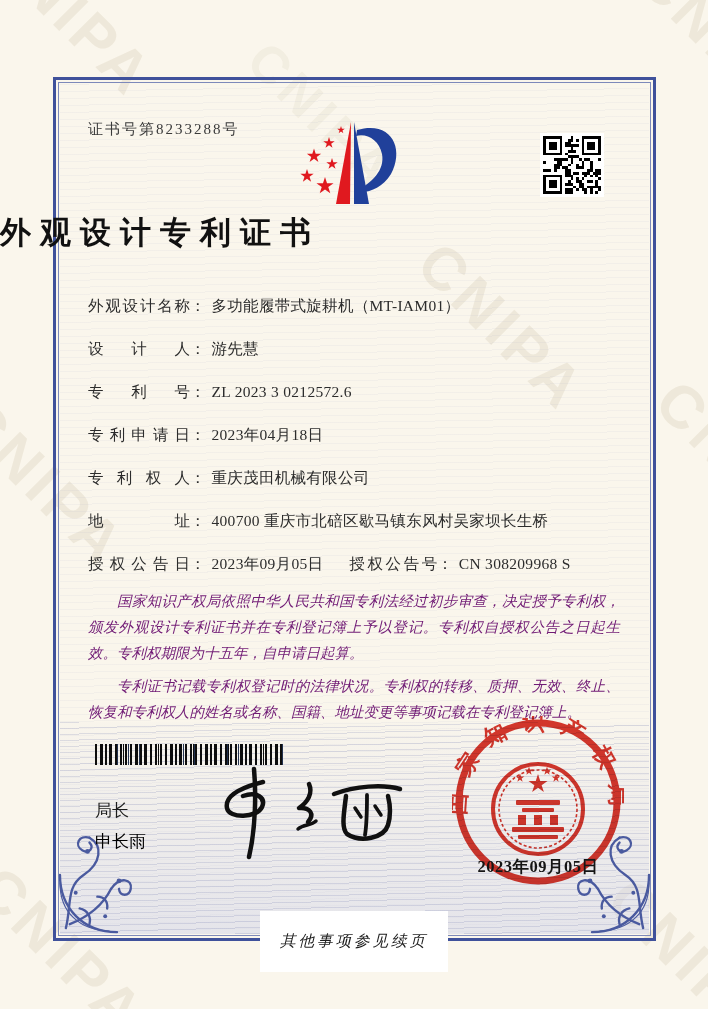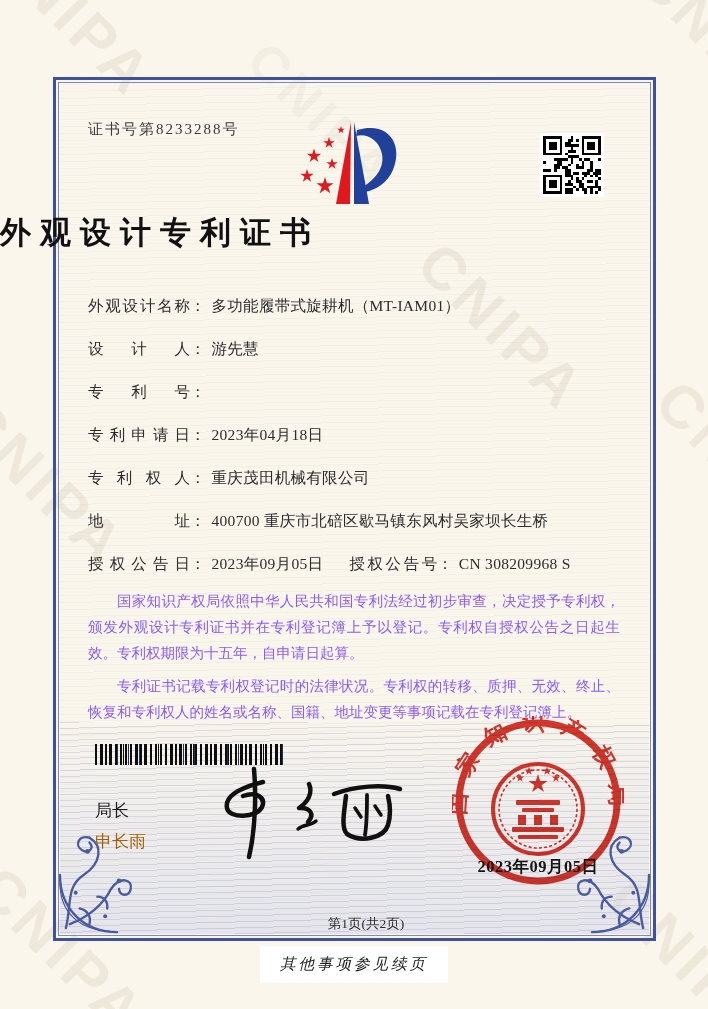--- a/index.html
+++ b/index.html
@@ -37,47 +37,47 @@
           font-size:15.5px;color:#2c2c2c;}
   .frow{display:flex;line-height:21px;white-space:nowrap;}
   .flabel{display:inline-block;width:102px;text-align:justify;text-align-last:justify;text-justify:inter-character;}
   .fcolon{margin-right:6px;}
   .fvalue{letter-spacing:0.3px;}
   .grant-group{margin-left:26px;display:flex;}
   .grant-group .flabel{width:88px;}
 
   
   .paras{position:absolute;left:88px;top:588px;width:532px;font-size:14.5px;line-height:26px;
-         color:#8b5cf6;text-align:justify;}
+         font-style:italic;color:#701a75;text-align:justify;}
   .paras p{margin:0 0 7px 0;text-indent:2em;}
 
   
   .barcode{position:absolute;left:95px;top:744px;width:188px;height:21px;
       background-image:
         repeating-linear-gradient(90deg,#0d0d0d 0 2px,transparent 2px 5px),
         repeating-linear-gradient(90deg,#0d0d0d 0 1px,transparent 1px 7px),
         repeating-linear-gradient(90deg,#23324f 0 1px,transparent 1px 11px);}
 
   
   .sign-title{position:absolute;left:95px;top:799px;font-family:"Liberation Sans","DejaVu Sans",sans-serif;
               font-size:17px;color:#1c1c1c;}
   .sign-name{position:absolute;left:95px;top:830px;font-family:"Liberation Sans","DejaVu Sans",sans-serif;
-             font-size:17px;color:#a16207;}
+             font-size:17px;color:#000000;}
   .signature{position:absolute;left:203px;top:763px;width:205px;height:98px;}
 
   
   .seal{position:absolute;left:452px;top:716px;width:172px;height:172px;opacity:0.93;
         mix-blend-mode:multiply;}
   .seal-date{position:absolute;left:452px;top:856px;width:172px;text-align:center;
              font-size:16.5px;font-weight:600;letter-spacing:0.5px;color:#151515;}
 
   
   .page-info{position:absolute;left:12px;top:915px;width:708px;text-align:center;font-size:13.5px;color:#2c2c2c;}
-  .cont-note{position:absolute;left:50%;top:946px;transform:translateX(-50%);
-             background:#ffffff;padding:8px 20px;font-size:15.5px;font-style:italic;
+  .cont-note{position:absolute;left:50%;top:911px;transform:translateX(-50%);
+             background:#ffffff;padding:20px 20px;font-size:15.5px;font-style:italic;
              letter-spacing:3px;color:#1d1d1d;white-space:nowrap;}
 </style>
 </head>
 <body>
 
 <div id="page">
 
   <div class="wm" style="left:-34px;top:-22px;">CNIPA</div>
   <div class="wm" style="left:230px;top:86px;font-size:52px;color:rgba(178,162,126,0.10);">CNIPA</div>
   <div class="wm" style="left:618px;top:6px;">CNIPA</div>
@@ -299,20 +299,21 @@
       <span class="fvalue">多功能履带式旋耕机（MT-IAM01）</span>
     </div>
     <div class="frow">
       <span class="flabel">设计人</span>
         <span class="fcolon">：</span>
       <span class="fvalue">游先慧</span>
     </div>
     <div class="frow">
       <span class="flabel">专利号</span>
         <span class="fcolon">：</span>
+      <span class="fvalue">ZL 2023 3 0212572.6</span>
     </div>
     <div class="frow">
       <span class="flabel">专利申请日</span>
         <span class="fcolon">：</span>
       <span class="fvalue">2023年04月18日</span>
     </div>
     <div class="frow">
       <span class="flabel">专利权人</span>
         <span class="fcolon">：</span>
       <span class="fvalue">重庆茂田机械有限公司</span>

